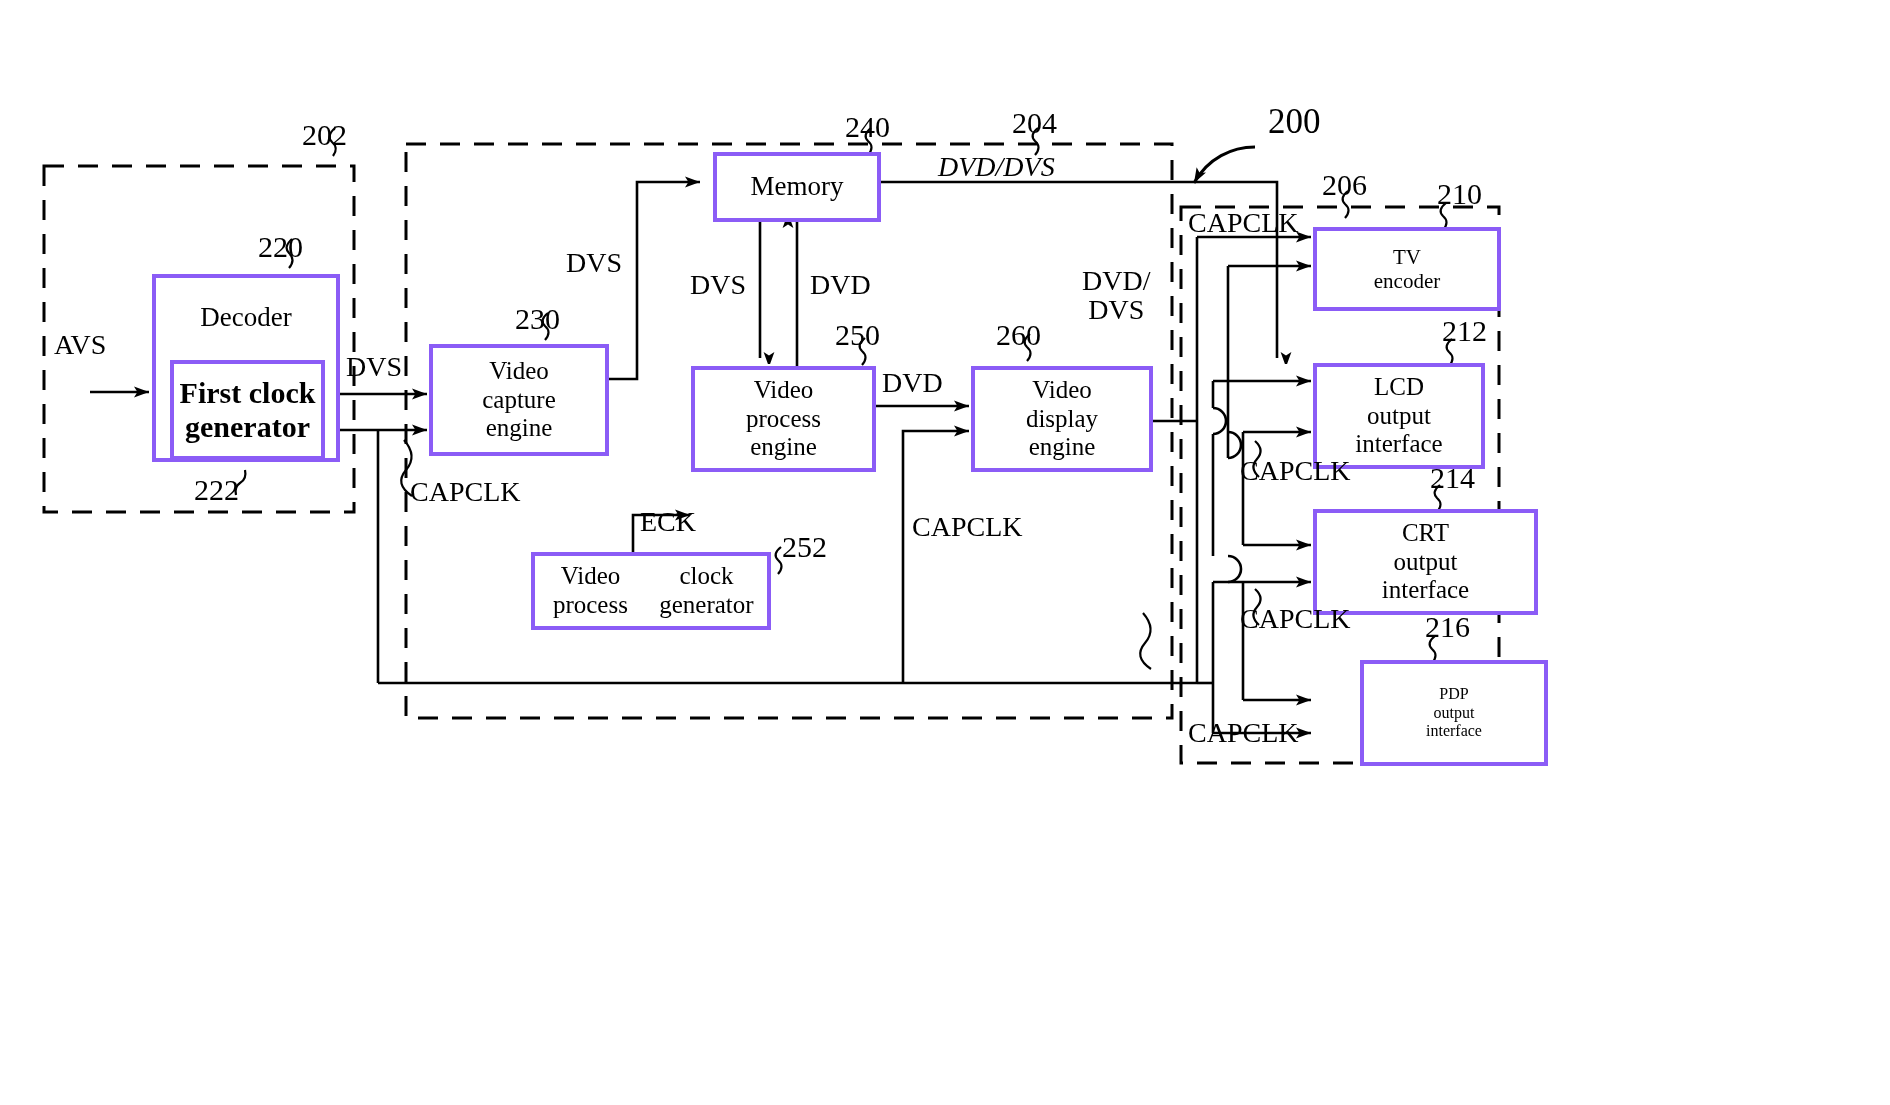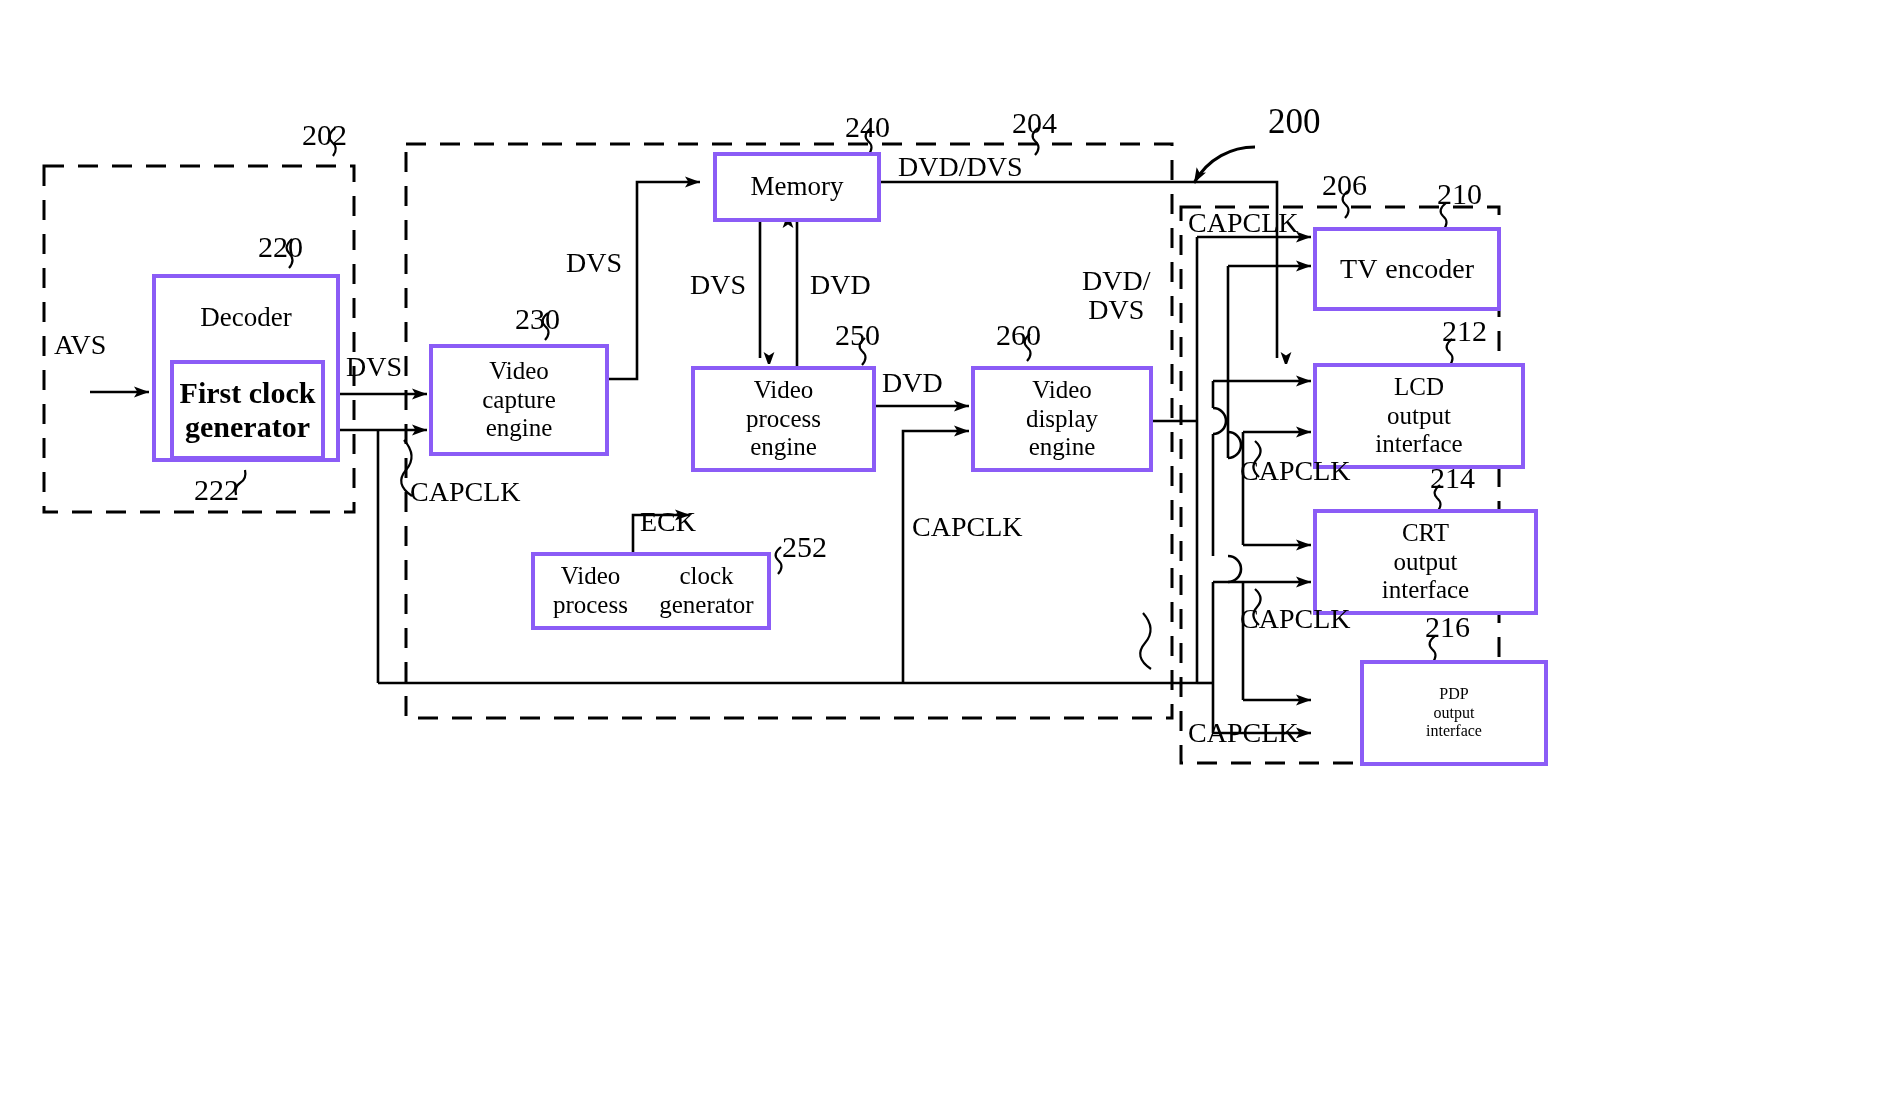--- a/index.html
+++ b/index.html
@@ -150,26 +150,26 @@
     <span>Video process</span>
     <span>clock generator</span>
   </div>
 
   <div class="blk" style="left:971px;top:366px;width:182px;height:106px;font-size:25px;flex-direction:column;">
     <span>Video</span>
     <span>display</span>
     <span>engine</span>
   </div>
 
-  <div class="blk" style="left:1313px;top:227px;width:188px;height:84px;font-size:28px;flex-direction:row;">
+  <div class="blk" style="left:1313px;top:227px;width:188px;height:84px;font-size:21px;flex-direction:column;">
     <span>TV</span>
     <span>encoder</span>
   </div>
 
-  <div class="blk" style="left:1313px;top:363px;width:212px;height:106px;font-size:25px;flex-direction:column;">
+  <div class="blk" style="left:1313px;top:363px;width:172px;height:106px;font-size:25px;flex-direction:column;">
     <span>LCD</span>
     <span>output</span>
     <span>interface</span>
   </div>
 
   <div class="blk" style="left:1313px;top:509px;width:225px;height:106px;font-size:25px;flex-direction:column;">
     <span>CRT</span>
     <span>output</span>
     <span>interface</span>
   </div>
@@ -183,21 +183,21 @@
   <div class="lbl" style="left:54px;top:330px;font-size:28px;">AVS</div>
 
   <div class="lbl" style="left:346px;top:352px;font-size:28px;">DVS</div>
 
   <div class="lbl" style="left:566px;top:248px;font-size:28px;">DVS</div>
 
   <div class="lbl" style="left:690px;top:270px;font-size:28px;">DVS</div>
 
   <div class="lbl" style="left:810px;top:270px;font-size:28px;">DVD</div>
 
-  <div class="lbl" style="left:898px;top:152px;font-size:28px;">DVD/DVS</div>
+  <div class="lbl" style="left:938px;top:152px;font-size:28px;font-style:italic;">DVD/DVS</div>
 
   <div class="lbl" style="left:882px;top:368px;font-size:28px;">DVD</div>
 
   <div class="lbl" style="left:1082px;top:266px;font-size:28px;text-align:center;line-height:1.05;">DVD/
 DVS</div>
 
   <div class="lbl" style="left:410px;top:477px;font-size:28px;">CAPCLK</div>
 
   <div class="lbl" style="left:640px;top:507px;font-size:28px;">ECK</div>
 

